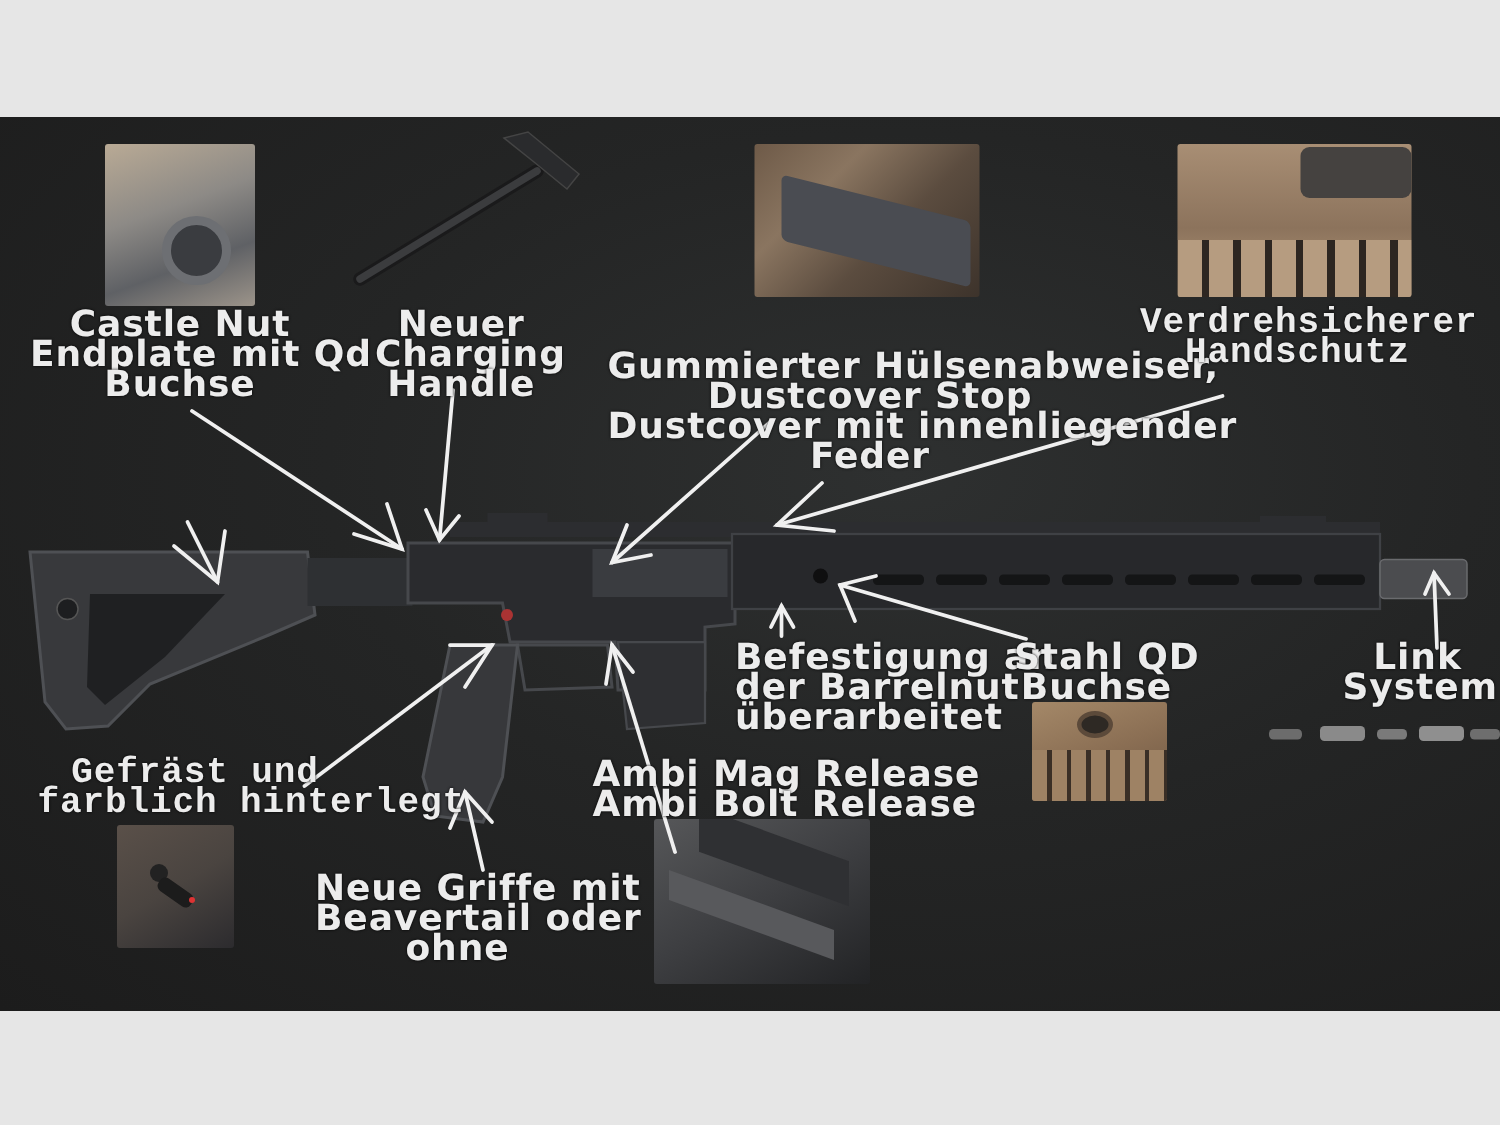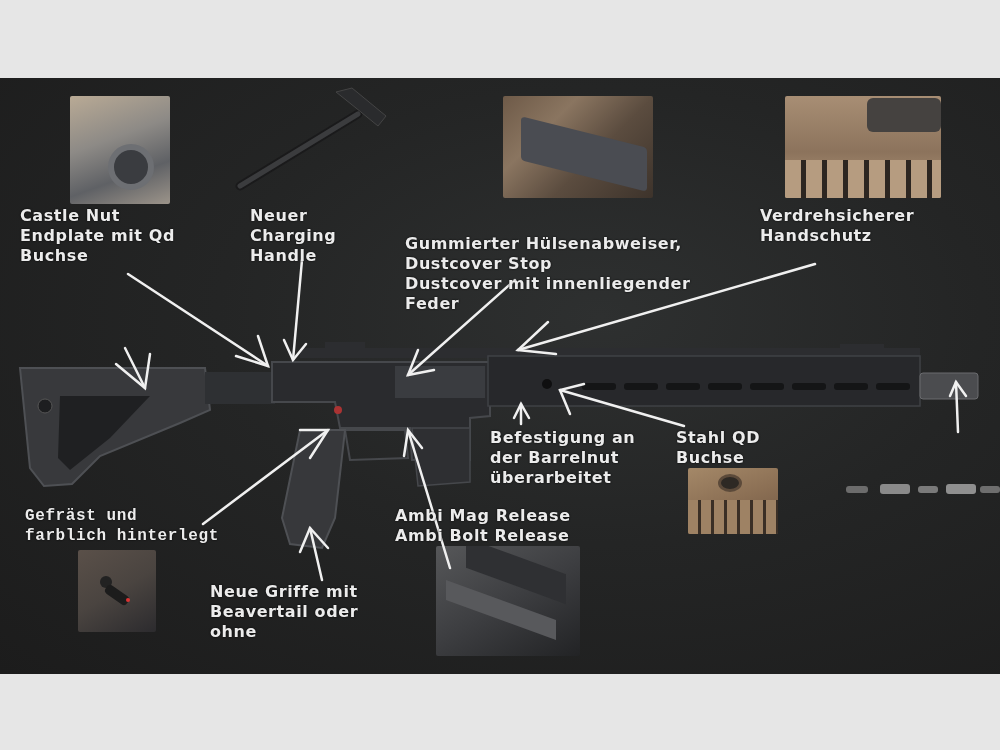--- a/index.html
+++ b/index.html
@@ -1,20 +1,20 @@
 <!DOCTYPE html>
 <html><head>
 <meta charset="utf-8">
 <style>
   html, body { margin:0; padding:0; }
   body { width:1000px; height:750px; background:#e6e6e6; position:relative; overflow:hidden;
          font-family:"DejaVu Sans", sans-serif; }
   .board { position:absolute; left:0; top:78px; width:1000px; height:596px;
            background: radial-gradient(ellipse at 60% 40%, #2e3030 0%, #242525 45%, #1c1c1c 100%); overflow:hidden; }
-  .lbl { position:absolute; color:#ececec; font-weight:bold; font-size:16px; line-height:20px; text-align:left;
+  .lbl { position:absolute; color:#ececec; font-weight:bold; font-size:24px; line-height:20px; text-align:center;
          letter-spacing:0.6px; white-space:pre; text-shadow:0 0 2px #000; }
   .photo { position:absolute; border-radius:2px; overflow:hidden; }
   svg.overlay { position:absolute; left:0; top:0; }
 </style>
 </head>
 <body>
 
 <div class="board">
 
   <div class="photo" style="left:70px; top:18px; width:100px; height:108px; background:linear-gradient(160deg,#b9aa95 0%,#8d8a86 40%,#5f6165 70%,#9c948a 100%);">
@@ -141,27 +141,29 @@
   <div class="lbl" style="left:20px; top:128px; width:200px;">Castle Nut
 Endplate mit Qd
 Buchse</div>
   <div class="lbl" style="left:250px; top:128px; width:115px;">Neuer
 Charging
 Handle</div>
   <div class="lbl" style="left:405px; top:128px; width:350px;margin-top:28px;">Gummierter Hülsenabweiser,
 Dustcover Stop
 Dustcover mit innenliegender
 Feder</div>
-  <div class="lbl" style="left:760px; top:128px; width:210px;">Verdrehsicherer
+  <div class="lbl" style="left:760px; top:128px; width:210px;font-family:Liberation Mono, monospace;">Verdrehsicherer
 Handschutz</div>
   <div class="lbl" style="left:490px; top:350px; width:150px;">Befestigung an
 der Barrelnut
 überarbeitet</div>
   <div class="lbl" style="left:676px; top:350px; width:110px;">Stahl QD
 Buchse</div>
+  <div class="lbl" style="left:895px; top:350px; width:100px;">Link
+System</div>
   <div class="lbl" style="left:25px; top:428px; width:210px;font-family:Liberation Mono, monospace;">Gefräst und
 farblich hinterlegt</div>
   <div class="lbl" style="left:395px; top:428px; width:220px;">Ambi Mag Release
 Ambi Bolt Release</div>
   <div class="lbl" style="left:210px; top:504px; width:190px;">Neue Griffe mit
 Beavertail oder
 ohne</div>
 </div>
 
 </body></html>

